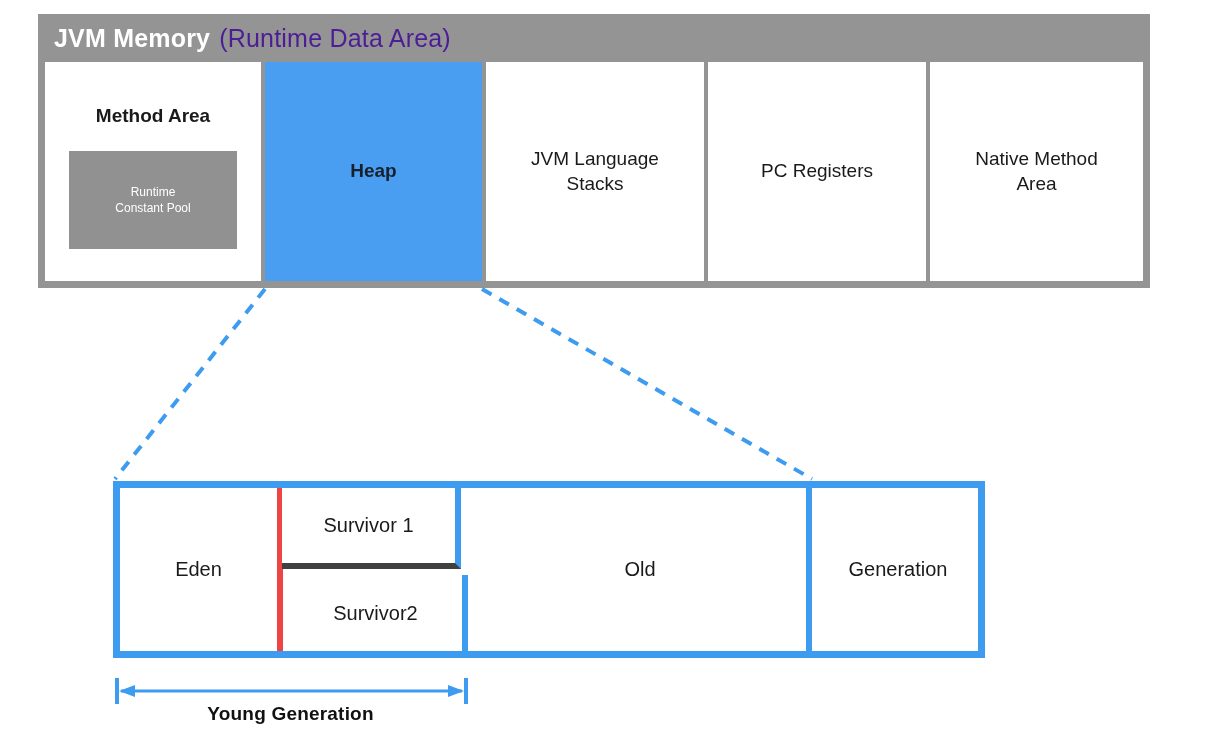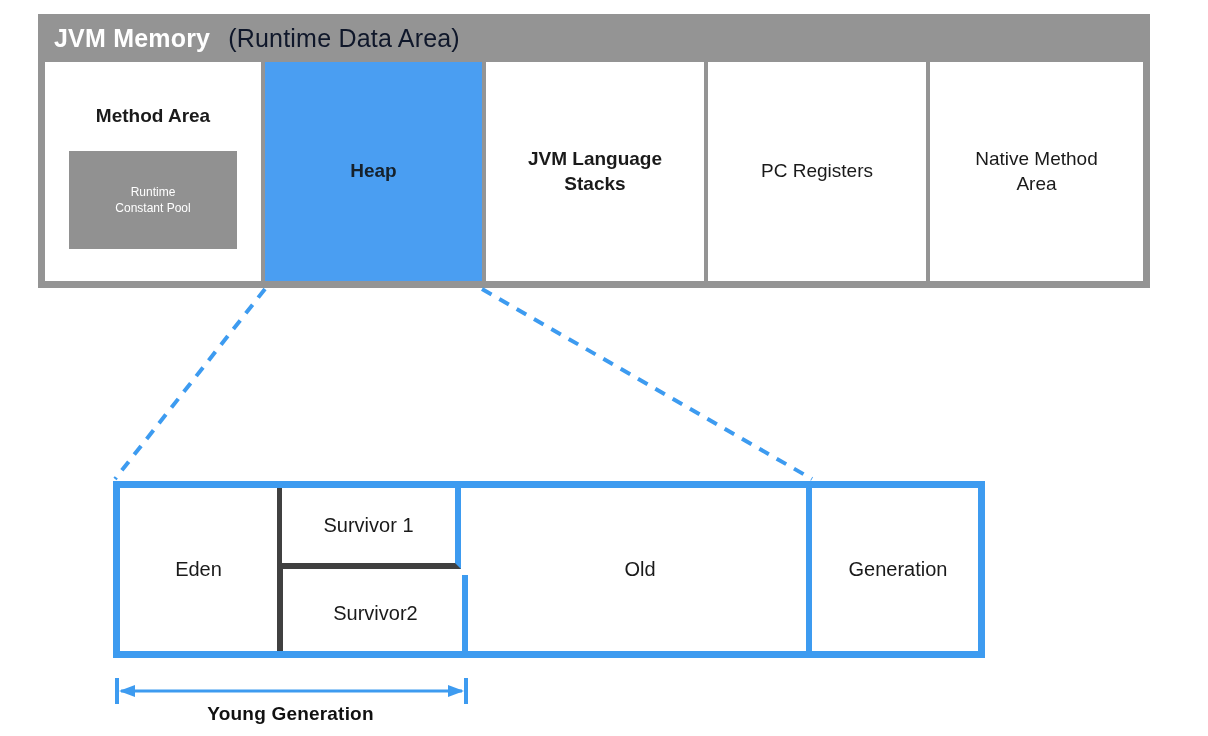--- a/index.html
+++ b/index.html
@@ -47,24 +47,24 @@
     box-sizing: border-box;
     white-space: nowrap;
   }
   .jvm-title-bold {
     color: #ffffff;
     font-size: 25px;
     font-weight: bold;
     letter-spacing: 0.2px;
   }
   .jvm-title-reg {
-    color: #0f172a;
+    color: #4c1d95;
     font-size: 25px;
     font-weight: normal;
-    margin-left: 18px;
+    margin-left: 9px;
     letter-spacing: 0.2px;
   }
 
   
   .jvm-row {
     position: absolute;
     left: 7px;
     top: 48px;
     width: 1098px;
     height: 219px;
@@ -152,21 +152,21 @@
     color: #1a1a1a;
     font-size: 20px;
   }
 
   
   .hd-eden {
     left: 0;
     top: 0;
     width: 163px;
     height: 163px;
-    border-right: 6px solid #404040;
+    border-right: 6px solid #ef4444;
   }
   
   .hd-surv1 {
     left: 162px;
     top: 0;
     width: 179px;
     height: 81px;
     border-right: 6px solid #3d9bf0;
     border-bottom: 6px solid #404040;
   }
@@ -234,21 +234,21 @@
             <div>Runtime</div>
             <div>Constant Pool</div>
           </div>
         </div>
       </div>
 
       <div class="region heap" style="left:220px; width:217px;">
         <div class="region-label-bold">Heap</div>
       </div>
 
-      <div class="region" style="left:441px; width:218px;font-weight:bold;">
+      <div class="region" style="left:441px; width:218px;">
         <div>JVM Language</div>
         <div>Stacks</div>
       </div>
 
       <div class="region" style="left:663px; width:218px;">
         <div>PC Registers</div>
       </div>
 
       <div class="region" style="left:885px; width:213px;">
         <div>Native Method</div>

